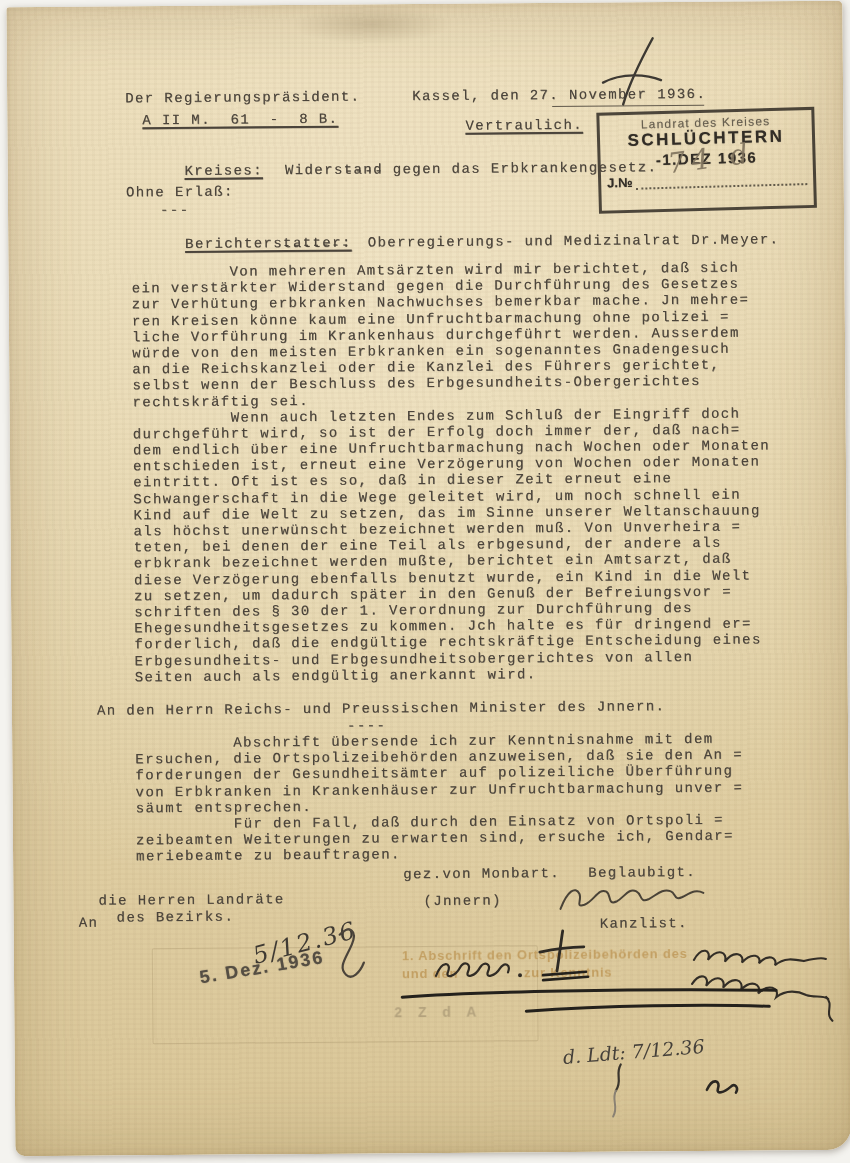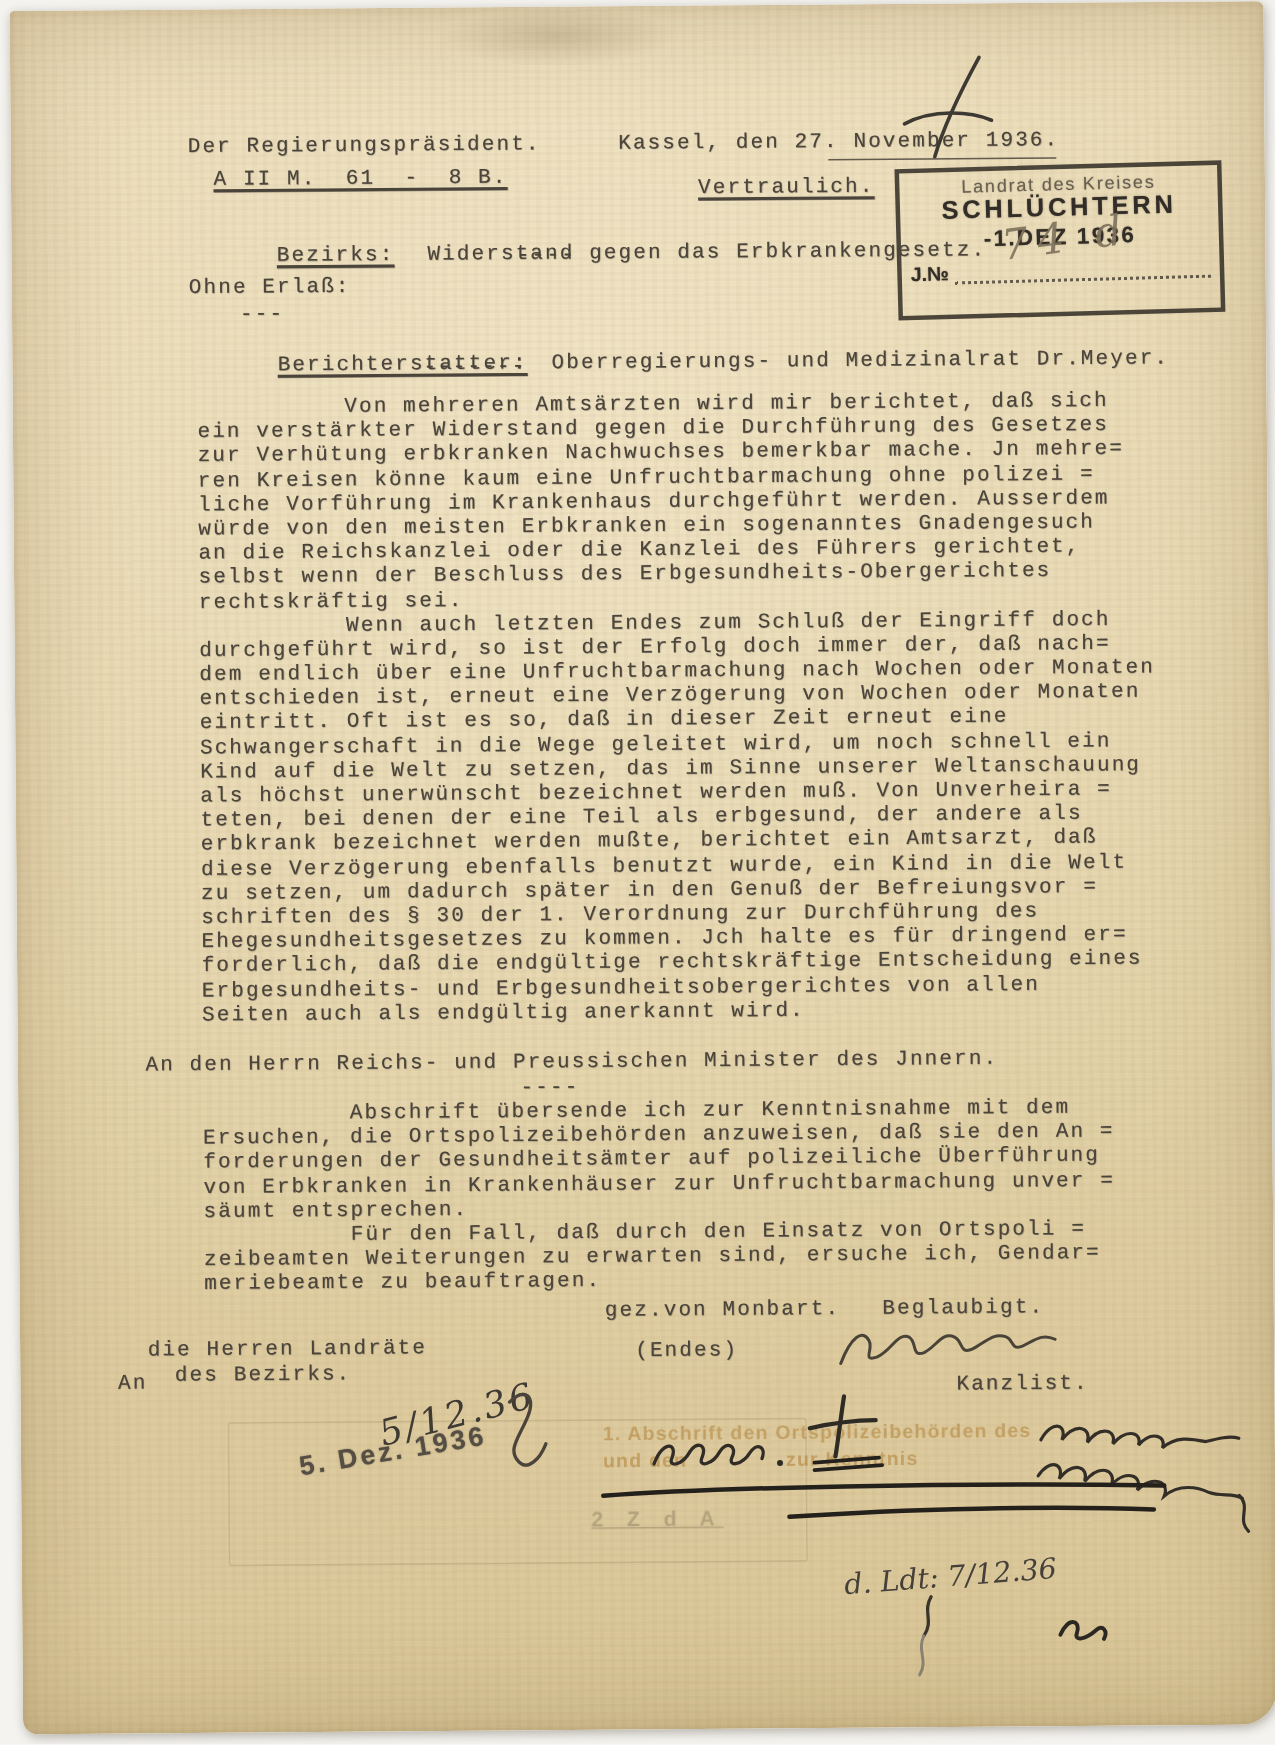--- a/index.html
+++ b/index.html
@@ -42,21 +42,21 @@
   .hw{position:absolute;font-family:"DejaVu Serif",serif;font-style:italic;color:#3f3a33;}
   .note-left{left:238px;top:924px;font-size:24px;transform:rotate(-14deg);letter-spacing:2px;}
   .note-ldt{left:548px;top:1038px;font-size:19px;transform:rotate(-4deg);color:#45403a;}
   
   .dstamp{position:absolute;left:185px;top:952px;transform:rotate(-9deg);
           font-family:"Liberation Sans",sans-serif;font-weight:bold;font-size:18px;
           letter-spacing:2px;color:#4a443c;text-shadow:0 0 1.2px rgba(74,68,60,.65);opacity:.92;}
   
   .fstamp{position:absolute;font-family:"Liberation Sans",sans-serif;font-weight:bold;
           color:#b07f35;opacity:.55;letter-spacing:.8px;font-size:13px;filter:blur(.3px);white-space:pre;}
-  .fs4{color:#8f7f62;opacity:.5;letter-spacing:6px;font-size:14px;text-decoration:underline;}
+  .fs4{color:#8f7f62;opacity:.5;letter-spacing:6px;font-size:14px;}
   .fbox{position:absolute;left:138px;top:942px;width:384px;height:94px;
         border:1.5px solid rgba(160,140,100,.3);border-radius:2px;}
   svg.ink{position:absolute;inset:0;pointer-events:none;}
 </style>
 </head>
 <body>
 
 <div class="page">
   <div class="paper">
     <div class="grain"></div>
@@ -73,43 +73,43 @@
       <div class="l2">SCHLÜCHTERN</div>
       <div class="l3">-1.DEZ 1936</div>
       <div class="jrow">
         <span>J.№</span>
         <span class="jdots"></span>
       </div>
     </div>
     <div class="jnum">74 d</div>
 
     <div class="tw" style="left:118px;top:141px">
-      <span class="u">Bezirks:</span><span class="gap1">Widerstand gegen das Erbkrankengesetz.</span>
+      <span class="u">Kreises:</span><span class="gap1">Widerstand gegen das Erbkrankengesetz.</span>
     </div>
     <div class="tw" style="left:337px;top:158px">----</div>
 
     <div class="tw" style="left:118px;top:178px">Ohne Erlaß:</div>
     <div class="tw" style="left:152px;top:196px">---</div>
 
     <div class="tw" style="left:118px;top:214px">
       <span class="u">Berichterstatter:</span><span class="gap2">Oberregierungs- und Medizinalrat Dr.Meyer.</span>
     </div>
     <div class="tw" style="left:274px;top:232px">-------</div>
 
     <div class="tw lines" style="left:123px;top:258px"><div>          Von mehreren Amtsärzten wird mir berichtet, daß sich</div><div>ein verstärkter Widerstand gegen die Durchführung des Gesetzes</div><div>zur Verhütung erbkranken Nachwuchses bemerkbar mache. Jn mehre=</div><div>ren Kreisen könne kaum eine Unfruchtbarmachung ohne polizei =</div><div>liche Vorführung im Krankenhaus durchgeführt werden. Ausserdem</div><div>würde von den meisten Erbkranken ein sogenanntes Gnadengesuch</div><div>an die Reichskanzlei oder die Kanzlei des Führers gerichtet,</div><div>selbst wenn der Beschluss des Erbgesundheits-Obergerichtes</div><div>rechtskräftig sei.</div><div>          Wenn auch letzten Endes zum Schluß der Eingriff doch</div><div>durchgeführt wird, so ist der Erfolg doch immer der, daß nach=</div><div>dem endlich über eine Unfruchtbarmachung nach Wochen oder Monaten</div><div>entschieden ist, erneut eine Verzögerung von Wochen oder Monaten</div><div>eintritt. Oft ist es so, daß in dieser Zeit erneut eine</div><div>Schwangerschaft in die Wege geleitet wird, um noch schnell ein</div><div>Kind auf die Welt zu setzen, das im Sinne unserer Weltanschauung</div><div>als höchst unerwünscht bezeichnet werden muß. Von Unverheira =</div><div>teten, bei denen der eine Teil als erbgesund, der andere als</div><div>erbkrank bezeichnet werden mußte, berichtet ein Amtsarzt, daß</div><div>diese Verzögerung ebenfalls benutzt wurde, ein Kind in die Welt</div><div>zu setzen, um dadurch später in den Genuß der Befreiungsvor =</div><div>schriften des § 30 der 1. Verordnung zur Durchführung des</div><div>Ehegesundheitsgesetzes zu kommen. Jch halte es für dringend er=</div><div>forderlich, daß die endgültige rechtskräftige Entscheidung eines</div><div>Erbgesundheits- und Erbgesundheitsobergerichtes von allen</div><div>Seiten auch als endgültig anerkannt wird.</div></div>
 
     <div class="tw" style="left:85px;top:696px">An den Herrn Reichs- und Preussischen Minister des Jnnern.</div>
     <div class="tw" style="left:335px;top:713px">----</div>
 
     <div class="tw lines" style="left:123px;top:729px"><div>          Abschrift übersende ich zur Kenntnisnahme mit dem</div><div>Ersuchen, die Ortspolizeibehörden anzuweisen, daß sie den An =</div><div>forderungen der Gesundheitsämter auf polizeiliche Überführung</div><div>von Erbkranken in Krankenhäuser zur Unfruchtbarmachung unver =</div><div>säumt entsprechen.</div><div>          Für den Fall, daß durch den Einsatz von Ortspoli =</div><div>zeibeamten Weiterungen zu erwarten sind, ersuche ich, Gendar=</div><div>meriebeamte zu beauftragen.</div></div>
 
     <div class="tw" style="left:390px;top:862px">gez.von Monbart.</div>
     <div class="tw" style="left:575px;top:862px">Beglaubigt.</div>
-    <div class="tw" style="left:410px;top:889px">(Endes)</div>
-    <div class="tw" style="left:624px;top:913px">Kanzlist.</div>
+    <div class="tw" style="left:410px;top:889px">(Jnnern)</div>
+    <div class="tw" style="left:586px;top:913px">Kanzlist.</div>
 
     <div class="tw" style="left:65px;top:908px">An</div>
     <div class="tw" style="left:85px;top:886px">die Herren Landräte</div>
     <div class="tw" style="left:103px;top:903px">des Bezirks.</div>
 
     <div class="fbox"></div>
     <div class="hw note-left">5/12.36</div>
     <div class="dstamp">5. Dez. 1936</div>
 
     <div class="fstamp" style="left:388px;top:944px">1. Abschrift den Ortspolizeibehörden des</div>

